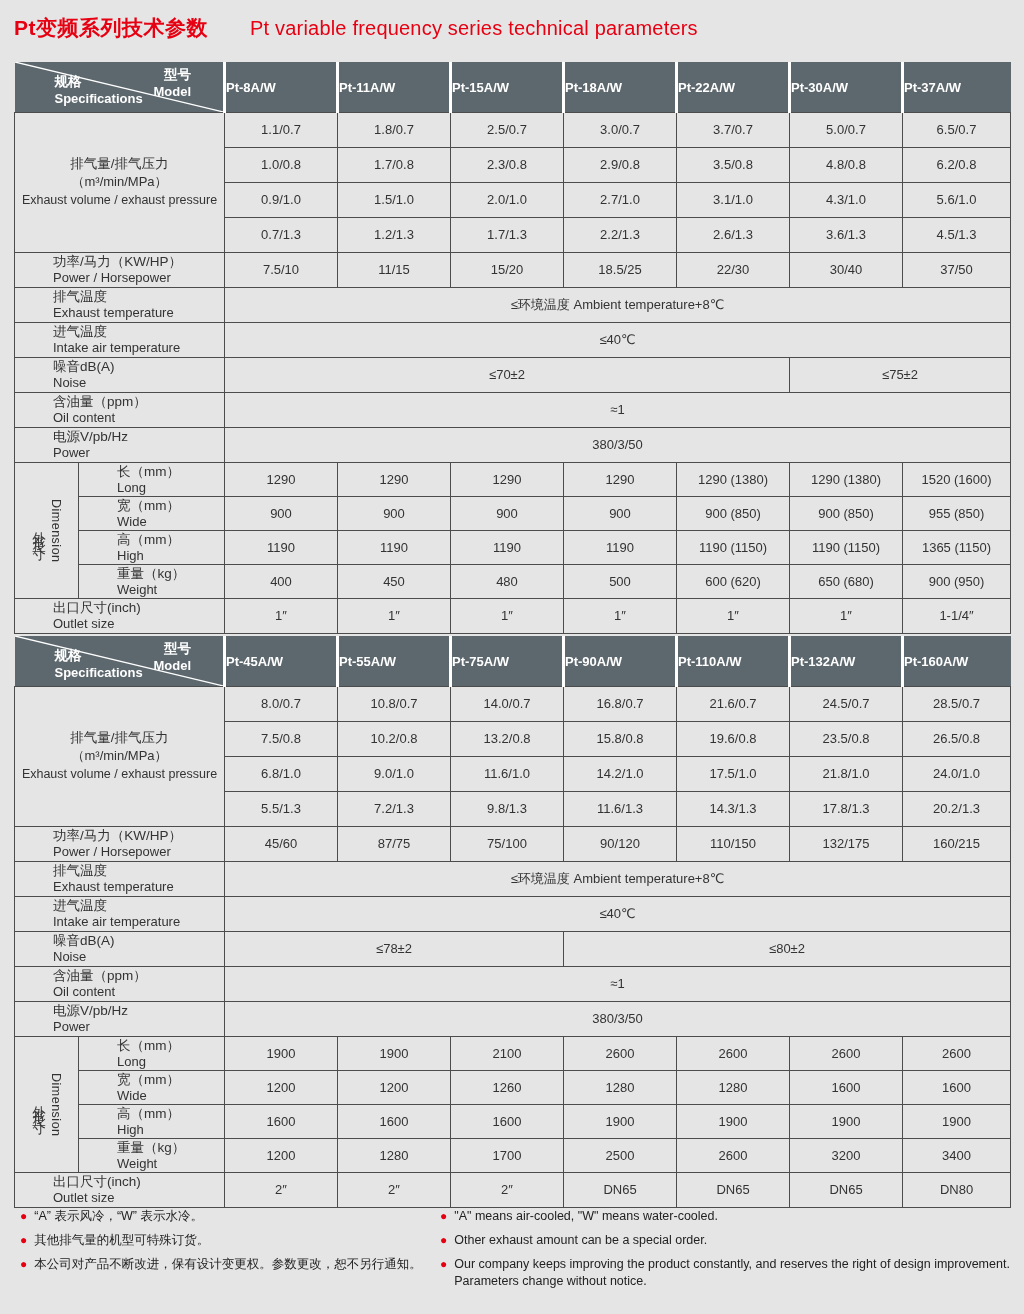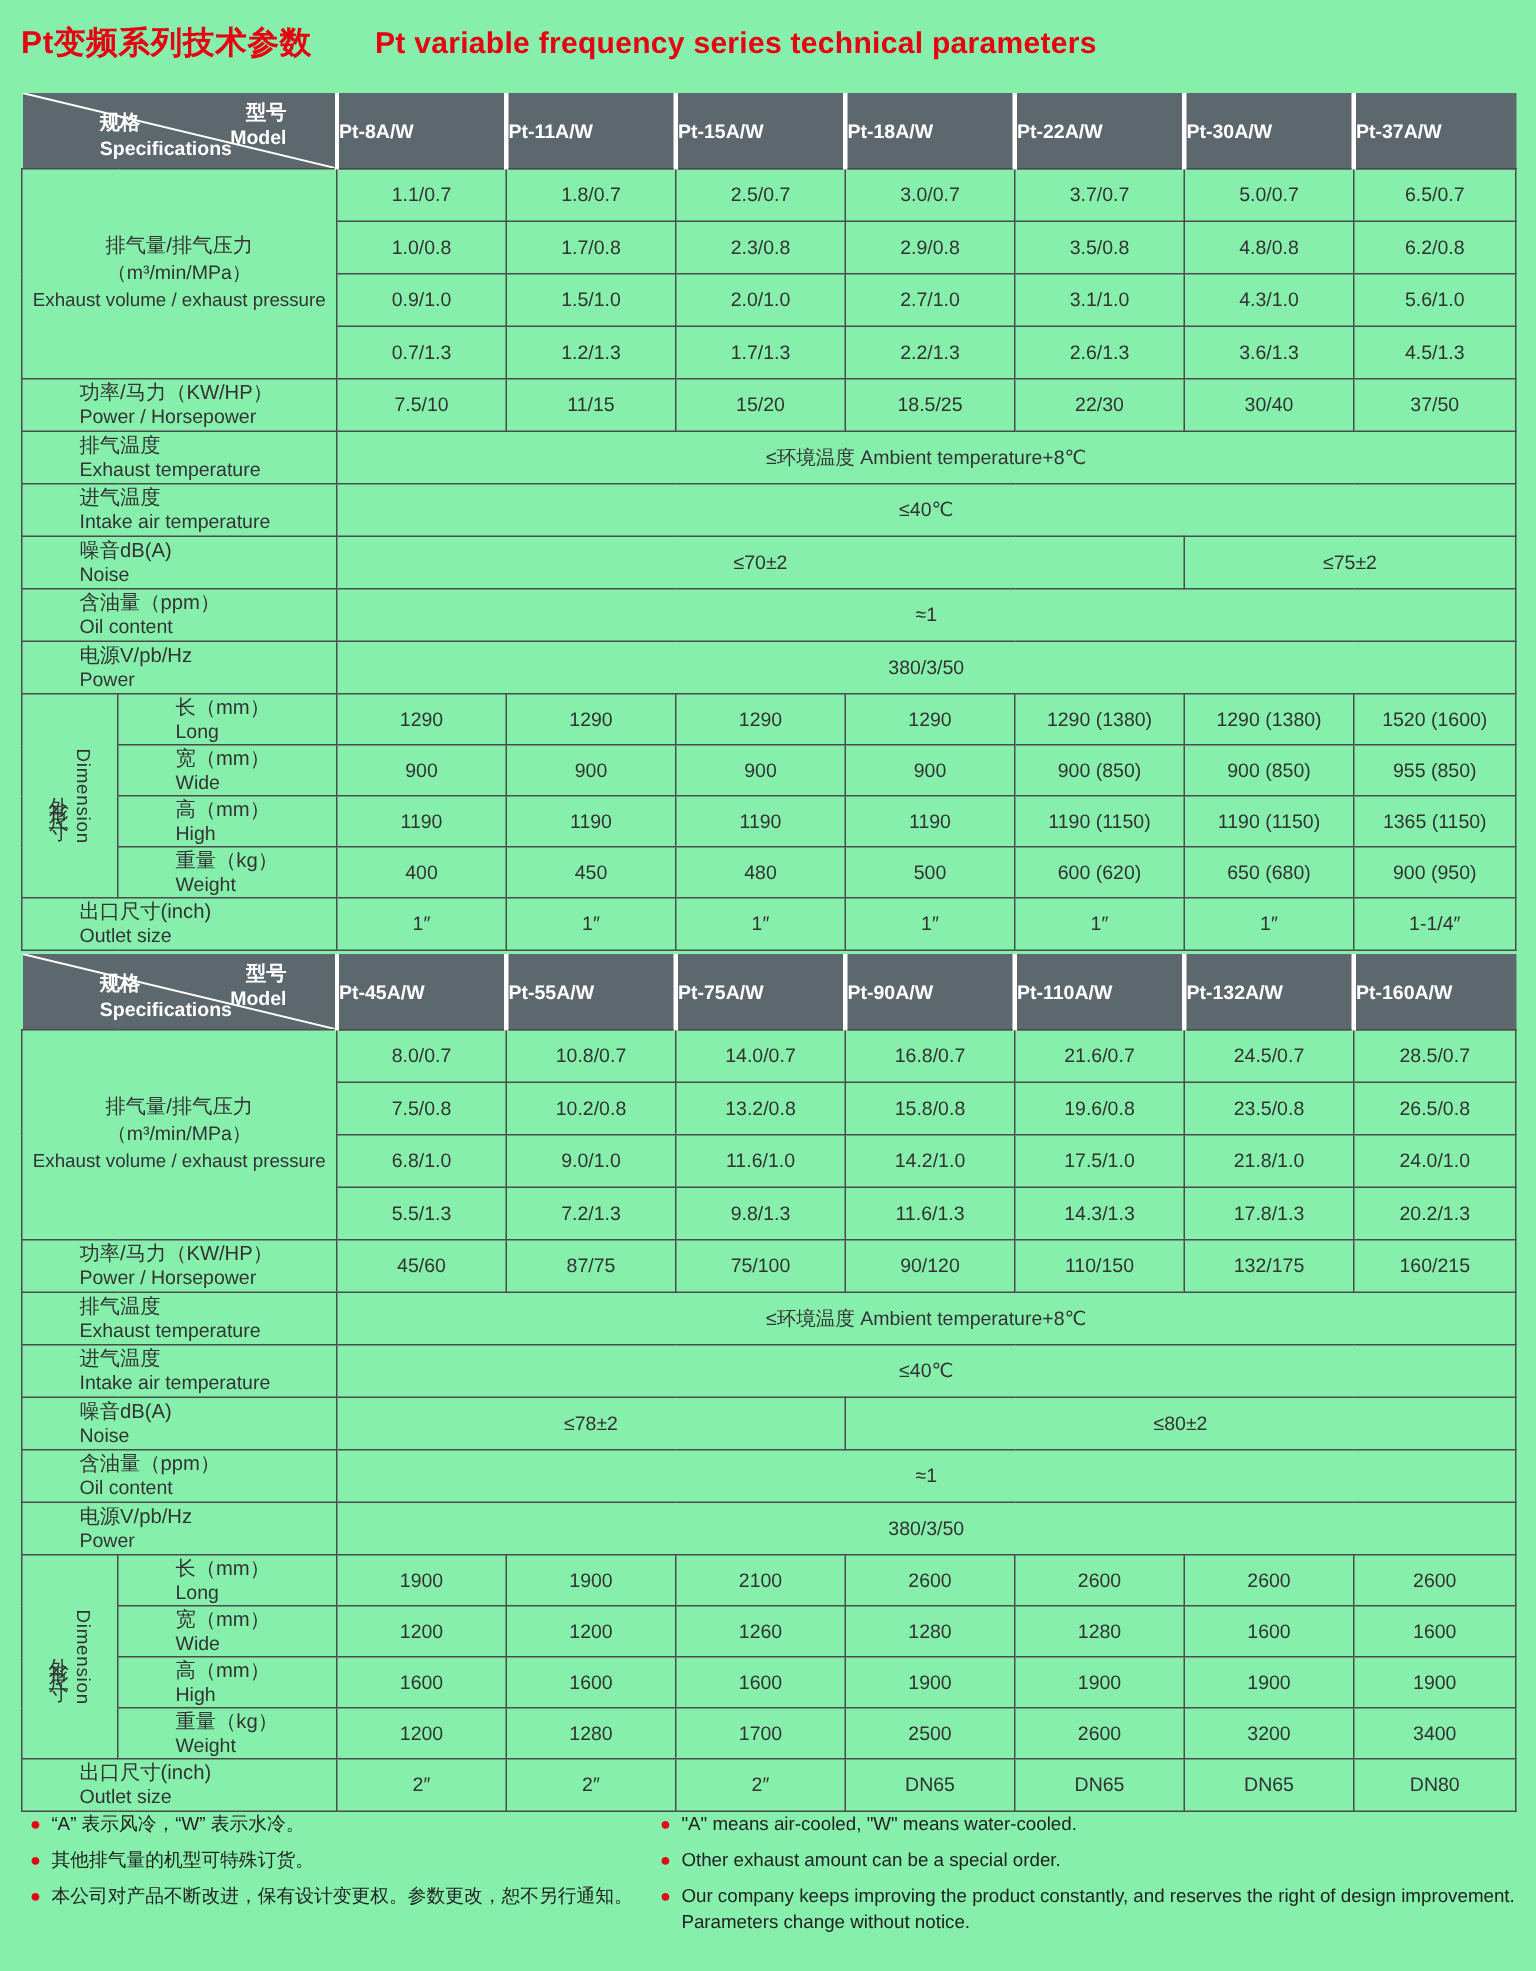--- a/index.html
+++ b/index.html
@@ -3,43 +3,43 @@
 <meta charset="utf-8">
 <style>
   :root{
     --header-bg:#5d686e;
     --red:#e60012;
     --border:#4c4c4c;
     --text:#333333;
   }
   html,body{margin:0;padding:0;background:#fff;}
   body{width:1024px;height:1314px;font-family:"Liberation Sans","DejaVu Sans",sans-serif;color:var(--text);}
-  .page{position:relative;width:1024px;height:1314px;background:#86efac;overflow:hidden;}
+  .page{position:relative;width:1024px;height:1314px;background:#e5e5e5;overflow:hidden;}
 
   
   .title-row{position:absolute;top:14px;left:14px;display:flex;align-items:baseline;gap:42px;}
   .title-zh{color:var(--red);font-size:21px;font-weight:bold;letter-spacing:.5px;}
-  .title-en{color:var(--red);font-size:20px;font-weight:bold;letter-spacing:.2px;}
+  .title-en{color:var(--red);font-size:20px;font-weight:normal;letter-spacing:.2px;}
 
   
   .spec-table{border-collapse:collapse;table-layout:fixed;width:996px;position:absolute;left:14px;}
   .spec-table.t1{top:62px;}
   .spec-table.t2{top:636px;}
   .spec-table th{background:var(--header-bg);color:#fff;font-size:13px;font-weight:bold;height:50px;
                  border:none;padding:0;text-align:left;}
   .spec-table th + th{border-left:3px solid #fff;}
   .spec-table td{border:1px solid var(--border);font-size:13px;color:var(--text);
                  text-align:center;height:34px;padding:0;line-height:1.2;}
   .spec-table td.dim{height:33px;}
 
   
   th.corner{position:relative;text-align:left;}
   th.corner svg.diag{position:absolute;inset:0;width:100%;height:100%;display:block;}
   .corner-model{position:absolute;top:5px;right:32px;text-align:right;line-height:1.25;font-weight:bold;}
-  .corner-spec{position:absolute;bottom:5px;left:52px;text-align:left;line-height:1.25;font-weight:bold;}
+  .corner-spec{position:absolute;bottom:5px;left:40px;text-align:left;line-height:1.25;font-weight:bold;}
   .corner-model span,.corner-spec span{display:block;}
   .corner-zh{font-size:13.5px;}
   .corner-en{font-size:13px;}
 
   
   td.label{text-align:left;padding-left:38px;}
   td.label .zh{display:block;font-size:13.5px;line-height:1.18;}
   td.label .en{display:block;font-size:13px;line-height:1.18;}
   td.exh-label{text-align:center;padding-left:0;}
   td.exh-label .zh{display:block;font-size:13.5px;line-height:1.35;}

